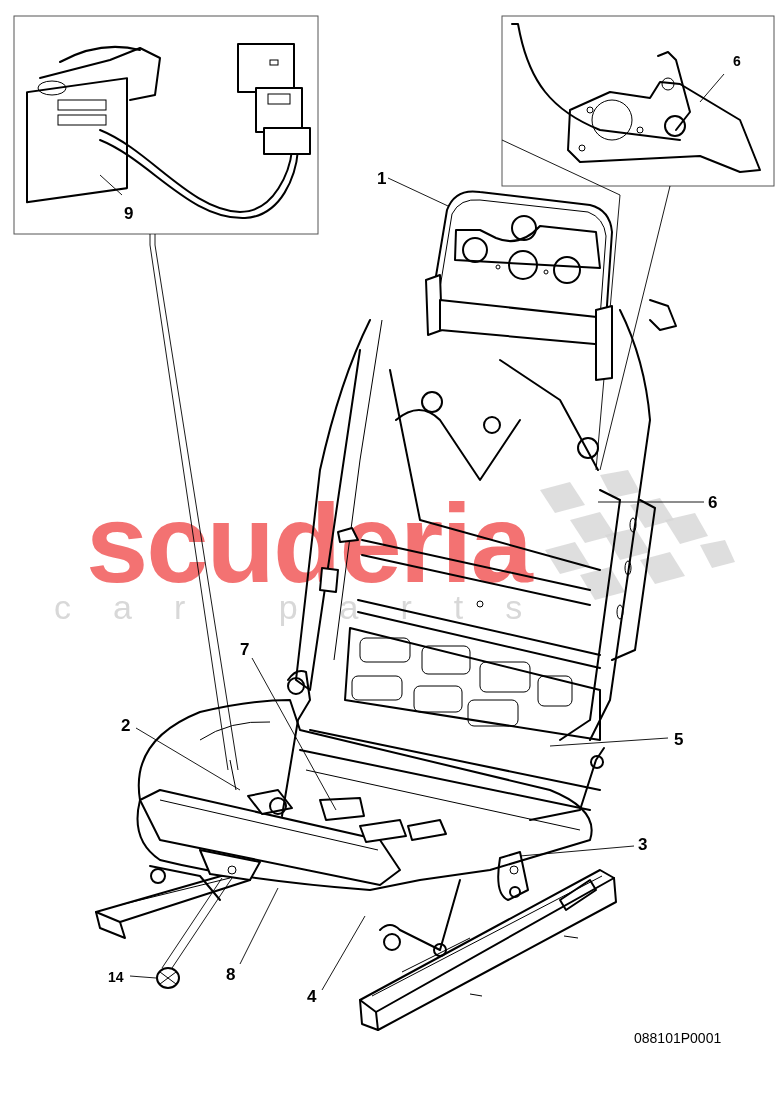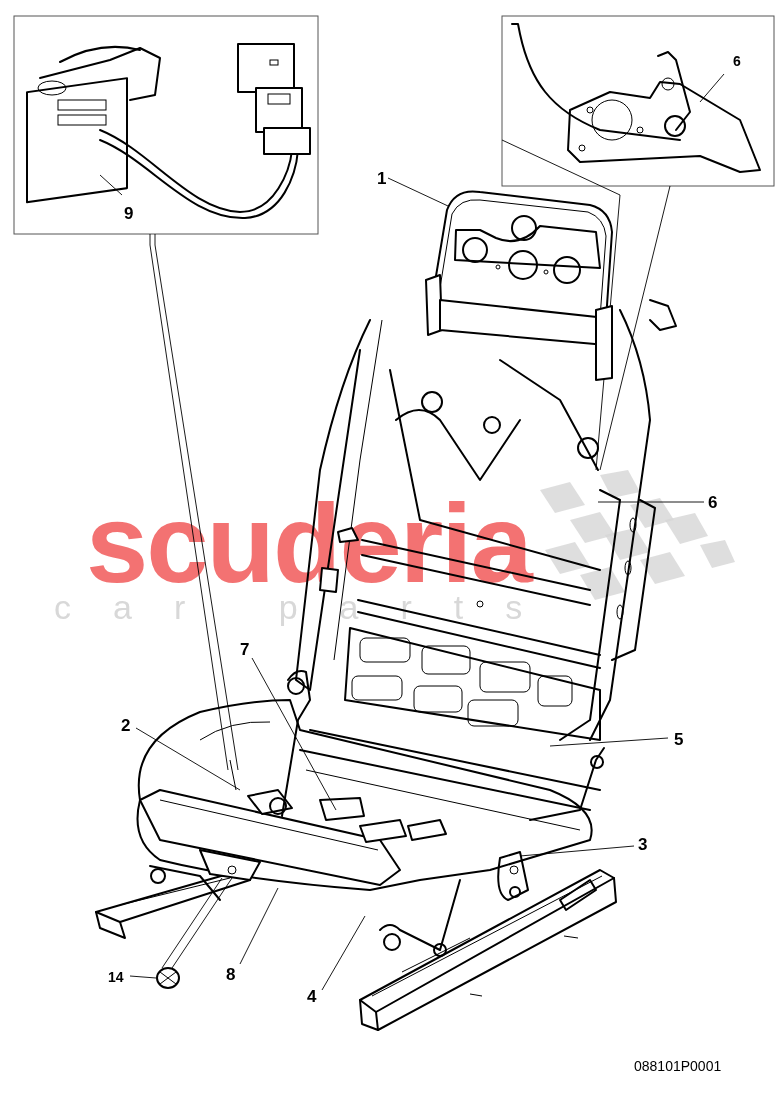--- a/index.html
+++ b/index.html
@@ -2,21 +2,21 @@
 <html><head>
 <meta charset="utf-8">
 <style>
   html, body { margin: 0; padding: 0; background: #ffffff; }
   body { width: 782px; height: 1100px; position: relative; overflow: hidden; font-family: "Liberation Sans", sans-serif; }
   #canvas { position: absolute; left: 0; top: 0; width: 782px; height: 1100px; }
   .callout { position: absolute; font-family: "Liberation Sans", sans-serif; font-weight: bold; font-size: 17px; color: #000; line-height: 1; }
   .callout.small { font-size: 14px; }
   .watermark-main { position: absolute; left: 56px; top: 488px; font-family: "Liberation Sans", sans-serif; font-weight: bold; font-size: 112px; letter-spacing: -2px; color: #ef4444; opacity: 0.75; line-height: 1; margin-left: 30px; }
   .watermark-sub { position: absolute; left: 54px; top: 590px; font-family: Liberation Sans, sans-serif; font-size: 34px; color: #d8d8d8; letter-spacing: 42px; line-height: 1; }
-  .drawing-code { position: absolute; left: 634px; top: 1030px; font-family: "Liberation Sans", sans-serif; font-size: 14px; color: #000; margin-top: 28px; }
+  .drawing-code { position: absolute; left: 634px; top: 1030px; font-family: "Liberation Sans", sans-serif; font-size: 14px; color: #000; }
   svg .ln { fill: none; stroke: #000; stroke-width: 2; stroke-linejoin: round; stroke-linecap: round; }
   svg .th { fill: none; stroke: #000; stroke-width: 1; }
   svg .leader { fill: none; stroke: #000; stroke-width: 0.9; }
   svg .box { fill: #fff; stroke: #555; stroke-width: 1; }
   svg .fill { fill: #fff; stroke: #000; stroke-width: 2; stroke-linejoin: round; }
   svg .chk { fill: #d6d6d6; opacity: 0.8; }
 </style>
 </head>
 <body>
 

